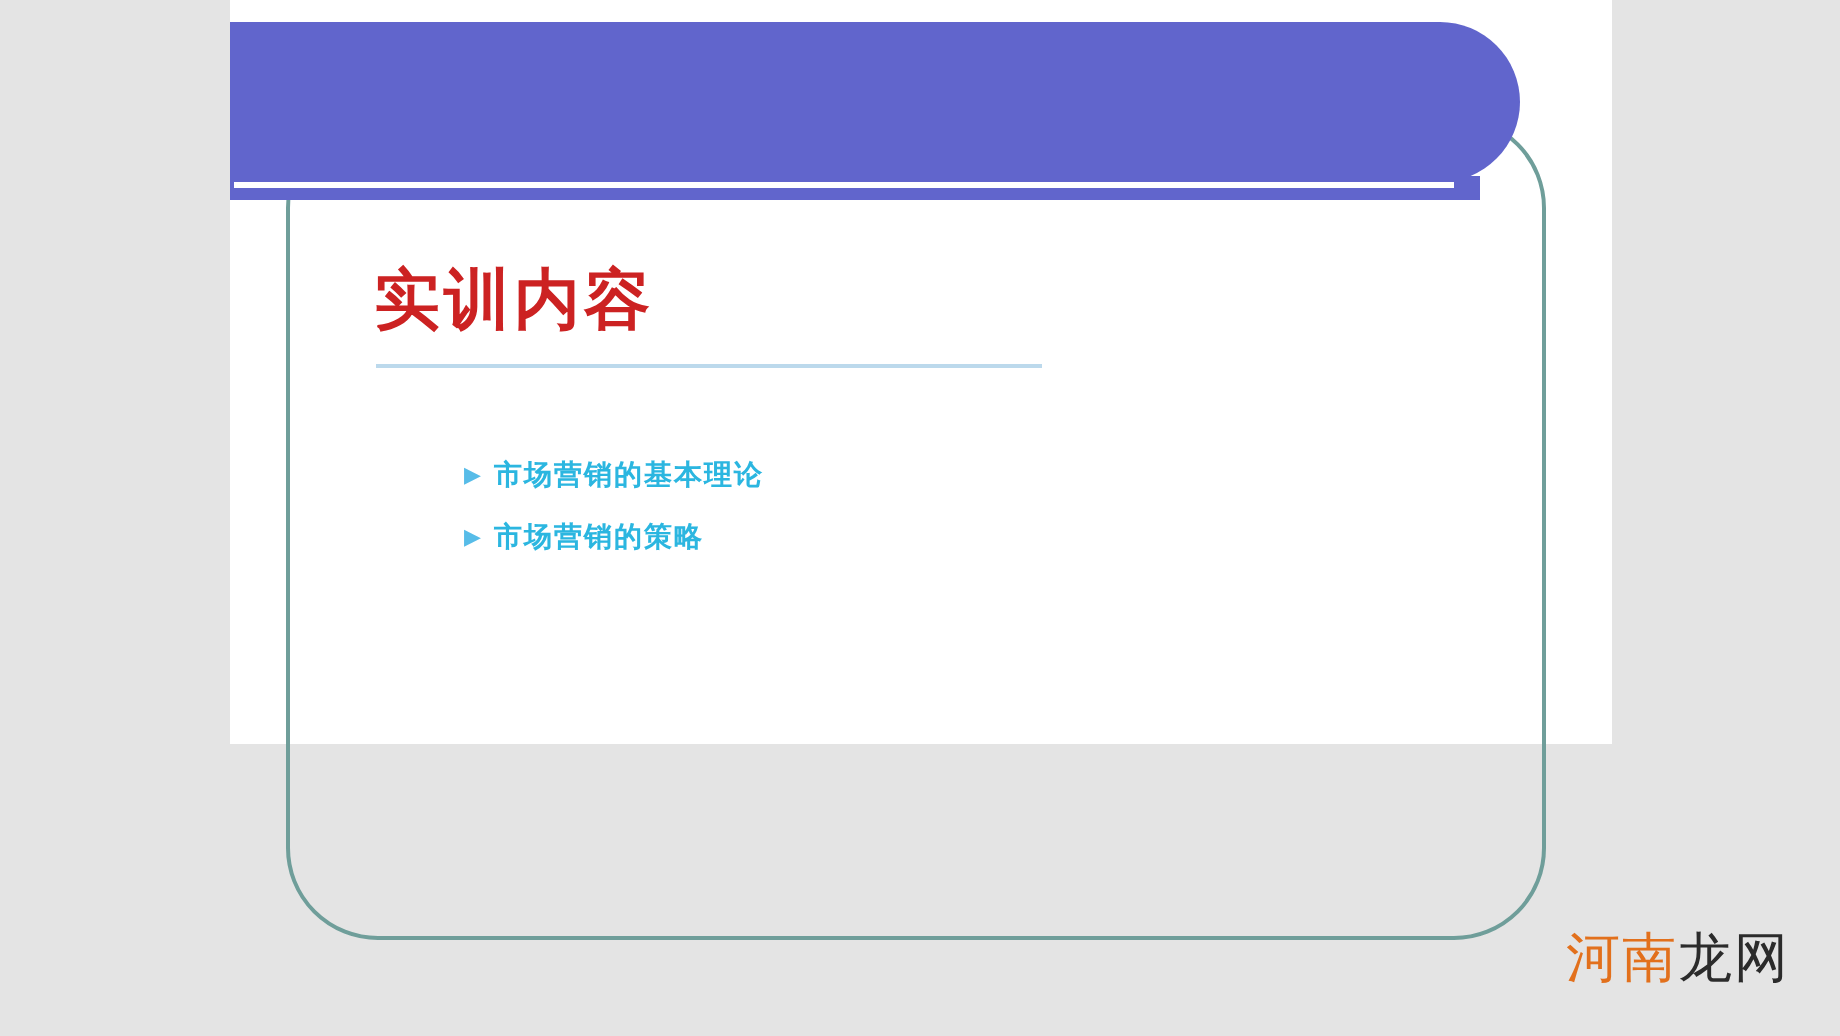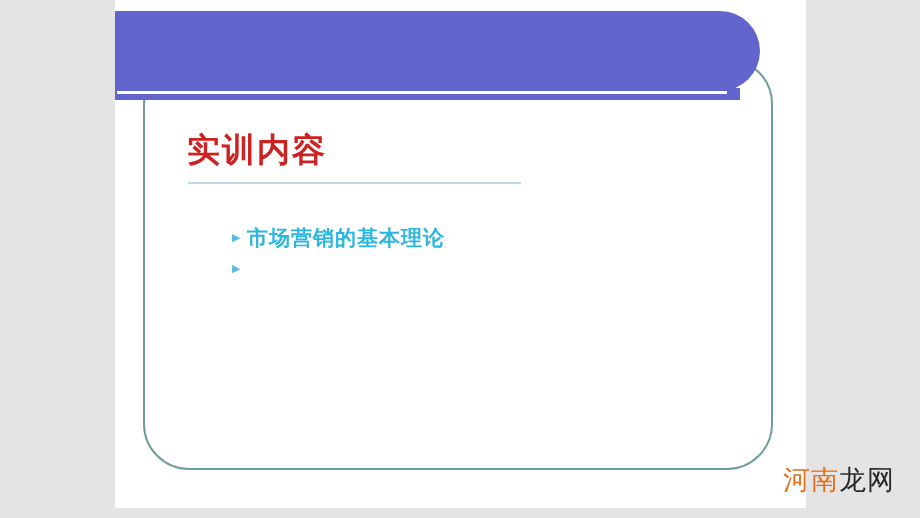--- a/index.html
+++ b/index.html
@@ -14,21 +14,21 @@
     overflow: hidden;
     position: relative;
   }
 
   
   #slide-canvas {
     position: absolute;
     left: 115px;
     top: 0;
     width: 691px;
-    height: 508px;
+    height: 372px;
     background: #ffffff;
   }
 
   
   #header-banner {
     position: absolute;
     left: 0px;
     top: 11px;
     width: 645px;
     height: 80px;
@@ -118,21 +118,21 @@
   .bullet-marker {
     width: 15px;
     flex: 0 0 15px;
     color: #57bce8;
     font-size: 11px;
     line-height: 1;
     display: inline-block;
   }
   .bullet-label {
     font-family: "DejaVu Sans", "Liberation Sans", sans-serif;
-    font-size: 21px;
+    font-size: 14px;
     font-weight: bold;
     color: #2bb6e0;
     letter-spacing: 1px;
     white-space: nowrap;
   }
 
   
   #footer-note {
     position: absolute;
     left: 0;
@@ -175,20 +175,21 @@
   </div>
   <div id="title-underline"></div>
 
   <ul id="bullet-list">
     <li class="bullet-row">
       <span class="bullet-marker">▶</span>
       <span class="bullet-label">市场营销的基本理论</span>
     </li>
     <li class="bullet-row">
       <span class="bullet-marker">▶</span>
+      <span class="bullet-label">市场营销的策略</span>
     </li>
   </ul>
 
 
 </div>
 
 <div id="watermark">
   <span id="watermark-part-a">河南</span><span id="watermark-part-b">龙网</span>
 </div>
 

